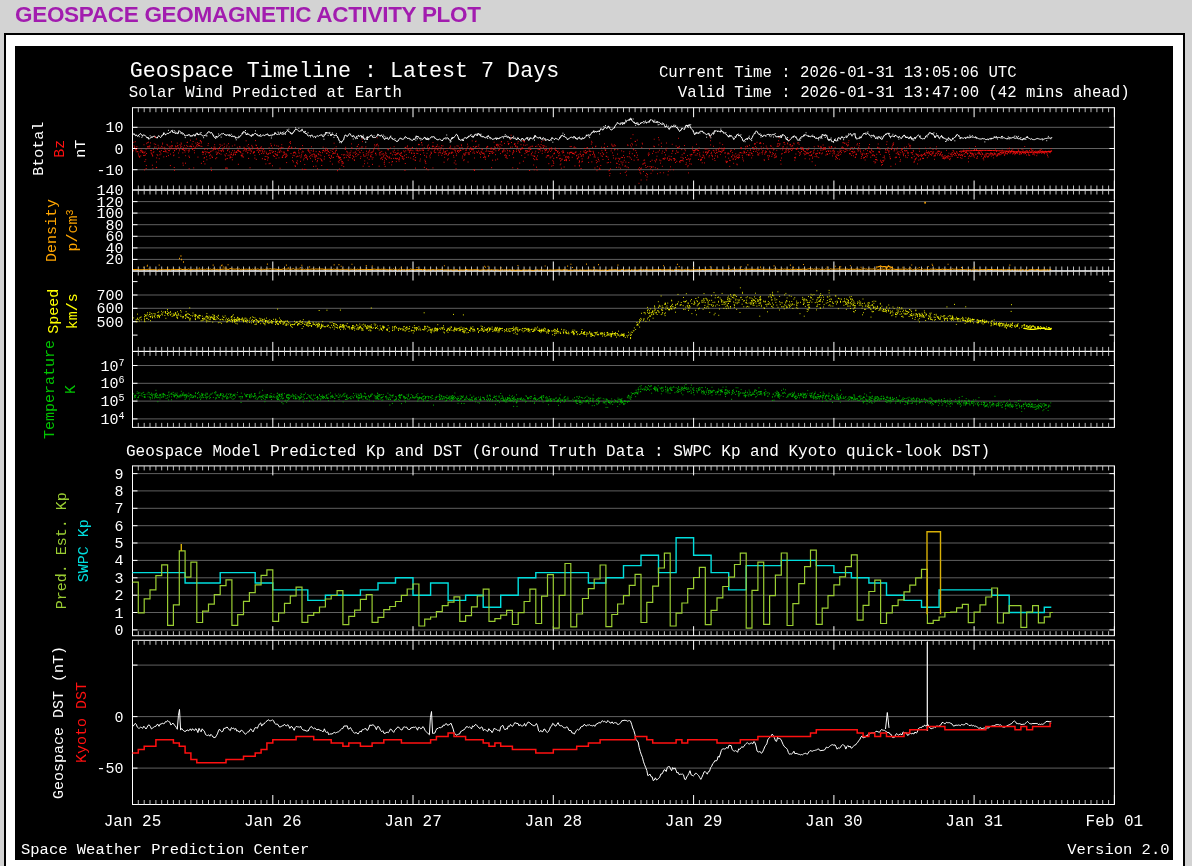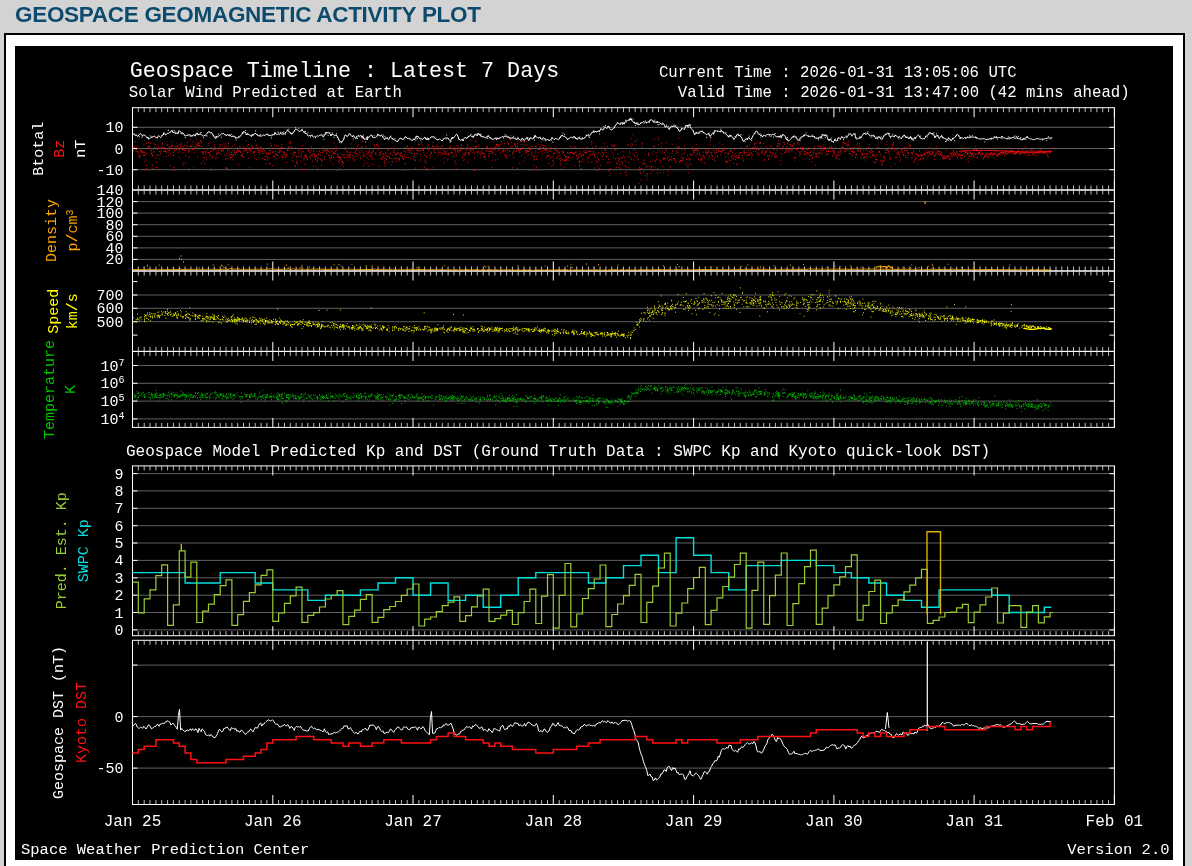--- a/index.html
+++ b/index.html
@@ -1,16 +1,16 @@
 <!DOCTYPE html>
 <html><head><meta charset="utf-8"><title>GEOSPACE GEOMAGNETIC ACTIVITY PLOT</title>
 <style>
 html,body{margin:0;padding:0;background:#d3d3d3;width:1192px;height:866px;overflow:hidden}
 #box{position:absolute;left:4px;top:33px;width:1177px;height:840px;background:#fff;border:2px solid #000}
-#hdr{position:absolute;left:15px;top:2px;font-family:"Liberation Sans",sans-serif;font-weight:bold;font-size:22.5px;color:#0c4a6e;letter-spacing:-0.3px}
+#hdr{position:absolute;left:15px;top:2px;font-family:"Liberation Sans",sans-serif;font-weight:bold;font-size:22.5px;color:#a21caf;letter-spacing:-0.3px}
 svg{position:absolute;left:0;top:0}
 </style></head>
 <body>
 <div id="box"></div>
 <div id="hdr">GEOSPACE GEOMAGNETIC ACTIVITY PLOT</div>
 <svg width="1192" height="866" viewBox="0 0 1192 866">
 <rect x="15" y="46" width="1158" height="814" fill="#000"></rect>
 <path d="M132.5 127.3H1114.4 M132.5 148.5H1114.4 M132.5 169.7H1114.4" stroke="#606060" stroke-width="1" fill="none"></path>
 <rect x="132.5" y="107.7" width="981.9" height="82.3" fill="none" stroke="#ffffff" stroke-width="1"></rect>
 <path d="M138.3 107.7v4.5 M138.3 190v-4.5 M144.2 107.7v4.5 M144.2 190v-4.5 M150 107.7v4.5 M150 190v-4.5 M155.9 107.7v4.5 M155.9 190v-4.5 M161.7 107.7v4.5 M161.7 190v-4.5 M167.6 107.7v4.5 M167.6 190v-4.5 M173.4 107.7v4.5 M173.4 190v-4.5 M179.3 107.7v4.5 M179.3 190v-4.5 M185.1 107.7v4.5 M185.1 190v-4.5 M190.9 107.7v4.5 M190.9 190v-4.5 M196.8 107.7v4.5 M196.8 190v-4.5 M202.6 107.7v4.5 M202.6 190v-4.5 M208.5 107.7v4.5 M208.5 190v-4.5 M214.3 107.7v4.5 M214.3 190v-4.5 M220.2 107.7v4.5 M220.2 190v-4.5 M226 107.7v4.5 M226 190v-4.5 M231.9 107.7v4.5 M231.9 190v-4.5 M237.7 107.7v4.5 M237.7 190v-4.5 M243.5 107.7v4.5 M243.5 190v-4.5 M249.4 107.7v4.5 M249.4 190v-4.5 M255.2 107.7v4.5 M255.2 190v-4.5 M261.1 107.7v4.5 M261.1 190v-4.5 M266.9 107.7v4.5 M266.9 190v-4.5 M278.6 107.7v4.5 M278.6 190v-4.5 M284.5 107.7v4.5 M284.5 190v-4.5 M290.3 107.7v4.5 M290.3 190v-4.5 M296.1 107.7v4.5 M296.1 190v-4.5 M302 107.7v4.5 M302 190v-4.5 M307.8 107.7v4.5 M307.8 190v-4.5 M313.7 107.7v4.5 M313.7 190v-4.5 M319.5 107.7v4.5 M319.5 190v-4.5 M325.4 107.7v4.5 M325.4 190v-4.5 M331.2 107.7v4.5 M331.2 190v-4.5 M337.1 107.7v4.5 M337.1 190v-4.5 M342.9 107.7v4.5 M342.9 190v-4.5 M348.8 107.7v4.5 M348.8 190v-4.5 M354.6 107.7v4.5 M354.6 190v-4.5 M360.4 107.7v4.5 M360.4 190v-4.5 M366.3 107.7v4.5 M366.3 190v-4.5 M372.1 107.7v4.5 M372.1 190v-4.5 M378 107.7v4.5 M378 190v-4.5 M383.8 107.7v4.5 M383.8 190v-4.5 M389.7 107.7v4.5 M389.7 190v-4.5 M395.5 107.7v4.5 M395.5 190v-4.5 M401.4 107.7v4.5 M401.4 190v-4.5 M407.2 107.7v4.5 M407.2 190v-4.5 M418.9 107.7v4.5 M418.9 190v-4.5 M424.7 107.7v4.5 M424.7 190v-4.5 M430.6 107.7v4.5 M430.6 190v-4.5 M436.4 107.7v4.5 M436.4 190v-4.5 M442.3 107.7v4.5 M442.3 190v-4.5 M448.1 107.7v4.5 M448.1 190v-4.5 M454 107.7v4.5 M454 190v-4.5 M459.8 107.7v4.5 M459.8 190v-4.5 M465.6 107.7v4.5 M465.6 190v-4.5 M471.5 107.7v4.5 M471.5 190v-4.5 M477.3 107.7v4.5 M477.3 190v-4.5 M483.2 107.7v4.5 M483.2 190v-4.5 M489 107.7v4.5 M489 190v-4.5 M494.9 107.7v4.5 M494.9 190v-4.5 M500.7 107.7v4.5 M500.7 190v-4.5 M506.6 107.7v4.5 M506.6 190v-4.5 M512.4 107.7v4.5 M512.4 190v-4.5 M518.2 107.7v4.5 M518.2 190v-4.5 M524.1 107.7v4.5 M524.1 190v-4.5 M529.9 107.7v4.5 M529.9 190v-4.5 M535.8 107.7v4.5 M535.8 190v-4.5 M541.6 107.7v4.5 M541.6 190v-4.5 M547.5 107.7v4.5 M547.5 190v-4.5 M559.2 107.7v4.5 M559.2 190v-4.5 M565 107.7v4.5 M565 190v-4.5 M570.8 107.7v4.5 M570.8 190v-4.5 M576.7 107.7v4.5 M576.7 190v-4.5 M582.5 107.7v4.5 M582.5 190v-4.5 M588.4 107.7v4.5 M588.4 190v-4.5 M594.2 107.7v4.5 M594.2 190v-4.5 M600.1 107.7v4.5 M600.1 190v-4.5 M605.9 107.7v4.5 M605.9 190v-4.5 M611.8 107.7v4.5 M611.8 190v-4.5 M617.6 107.7v4.5 M617.6 190v-4.5 M623.5 107.7v4.5 M623.5 190v-4.5 M629.3 107.7v4.5 M629.3 190v-4.5 M635.1 107.7v4.5 M635.1 190v-4.5 M641 107.7v4.5 M641 190v-4.5 M646.8 107.7v4.5 M646.8 190v-4.5 M652.7 107.7v4.5 M652.7 190v-4.5 M658.5 107.7v4.5 M658.5 190v-4.5 M664.4 107.7v4.5 M664.4 190v-4.5 M670.2 107.7v4.5 M670.2 190v-4.5 M676.1 107.7v4.5 M676.1 190v-4.5 M681.9 107.7v4.5 M681.9 190v-4.5 M687.7 107.7v4.5 M687.7 190v-4.5 M699.4 107.7v4.5 M699.4 190v-4.5 M705.3 107.7v4.5 M705.3 190v-4.5 M711.1 107.7v4.5 M711.1 190v-4.5 M717 107.7v4.5 M717 190v-4.5 M722.8 107.7v4.5 M722.8 190v-4.5 M728.7 107.7v4.5 M728.7 190v-4.5 M734.5 107.7v4.5 M734.5 190v-4.5 M740.3 107.7v4.5 M740.3 190v-4.5 M746.2 107.7v4.5 M746.2 190v-4.5 M752 107.7v4.5 M752 190v-4.5 M757.9 107.7v4.5 M757.9 190v-4.5 M763.7 107.7v4.5 M763.7 190v-4.5 M769.6 107.7v4.5 M769.6 190v-4.5 M775.4 107.7v4.5 M775.4 190v-4.5 M781.3 107.7v4.5 M781.3 190v-4.5 M787.1 107.7v4.5 M787.1 190v-4.5 M792.9 107.7v4.5 M792.9 190v-4.5 M798.8 107.7v4.5 M798.8 190v-4.5 M804.6 107.7v4.5 M804.6 190v-4.5 M810.5 107.7v4.5 M810.5 190v-4.5 M816.3 107.7v4.5 M816.3 190v-4.5 M822.2 107.7v4.5 M822.2 190v-4.5 M828 107.7v4.5 M828 190v-4.5 M839.7 107.7v4.5 M839.7 190v-4.5 M845.5 107.7v4.5 M845.5 190v-4.5 M851.4 107.7v4.5 M851.4 190v-4.5 M857.2 107.7v4.5 M857.2 190v-4.5 M863.1 107.7v4.5 M863.1 190v-4.5 M868.9 107.7v4.5 M868.9 190v-4.5 M874.8 107.7v4.5 M874.8 190v-4.5 M880.6 107.7v4.5 M880.6 190v-4.5 M886.5 107.7v4.5 M886.5 190v-4.5 M892.3 107.7v4.5 M892.3 190v-4.5 M898.1 107.7v4.5 M898.1 190v-4.5 M904 107.7v4.5 M904 190v-4.5 M909.8 107.7v4.5 M909.8 190v-4.5 M915.7 107.7v4.5 M915.7 190v-4.5 M921.5 107.7v4.5 M921.5 190v-4.5 M927.4 107.7v4.5 M927.4 190v-4.5 M933.2 107.7v4.5 M933.2 190v-4.5 M939.1 107.7v4.5 M939.1 190v-4.5 M944.9 107.7v4.5 M944.9 190v-4.5 M950.8 107.7v4.5 M950.8 190v-4.5 M956.6 107.7v4.5 M956.6 190v-4.5 M962.4 107.7v4.5 M962.4 190v-4.5 M968.3 107.7v4.5 M968.3 190v-4.5 M980 107.7v4.5 M980 190v-4.5 M985.8 107.7v4.5 M985.8 190v-4.5 M991.7 107.7v4.5 M991.7 190v-4.5 M997.5 107.7v4.5 M997.5 190v-4.5 M1003.4 107.7v4.5 M1003.4 190v-4.5 M1009.2 107.7v4.5 M1009.2 190v-4.5 M1015 107.7v4.5 M1015 190v-4.5 M1020.9 107.7v4.5 M1020.9 190v-4.5 M1026.7 107.7v4.5 M1026.7 190v-4.5 M1032.6 107.7v4.5 M1032.6 190v-4.5 M1038.4 107.7v4.5 M1038.4 190v-4.5 M1044.3 107.7v4.5 M1044.3 190v-4.5 M1050.1 107.7v4.5 M1050.1 190v-4.5 M1056 107.7v4.5 M1056 190v-4.5 M1061.8 107.7v4.5 M1061.8 190v-4.5 M1067.6 107.7v4.5 M1067.6 190v-4.5 M1073.5 107.7v4.5 M1073.5 190v-4.5 M1079.3 107.7v4.5 M1079.3 190v-4.5 M1085.2 107.7v4.5 M1085.2 190v-4.5 M1091 107.7v4.5 M1091 190v-4.5 M1096.9 107.7v4.5 M1096.9 190v-4.5 M1102.7 107.7v4.5 M1102.7 190v-4.5 M1108.6 107.7v4.5 M1108.6 190v-4.5" stroke="#cfcfcf" stroke-width="0.9" fill="none"></path>

